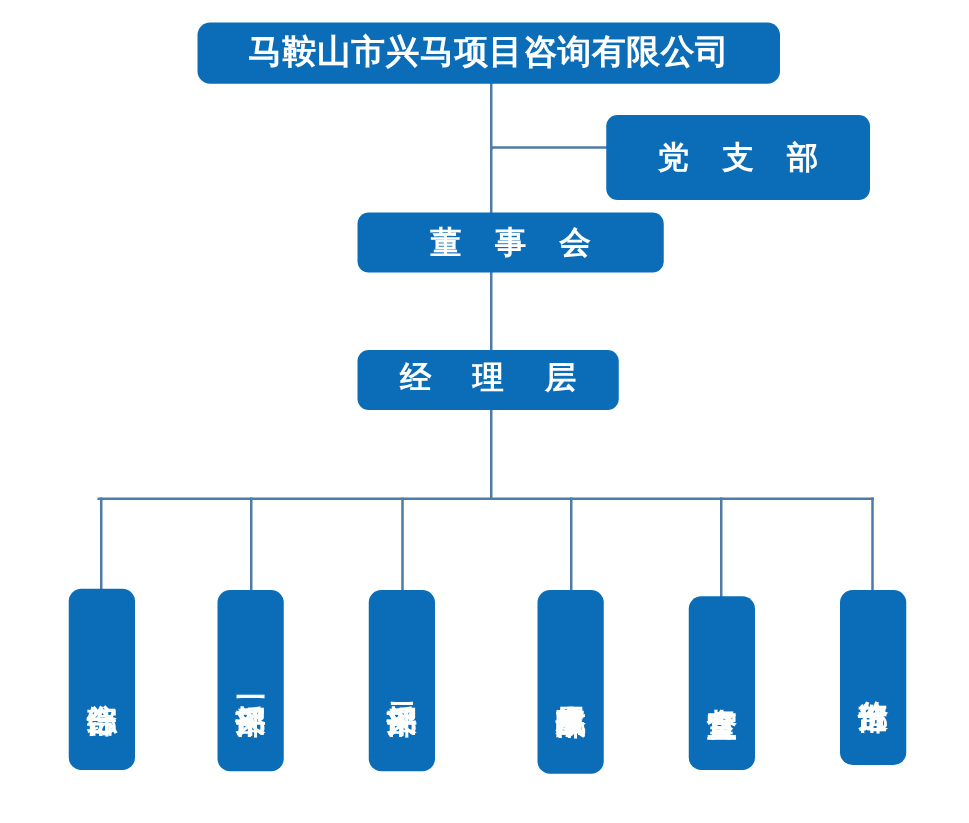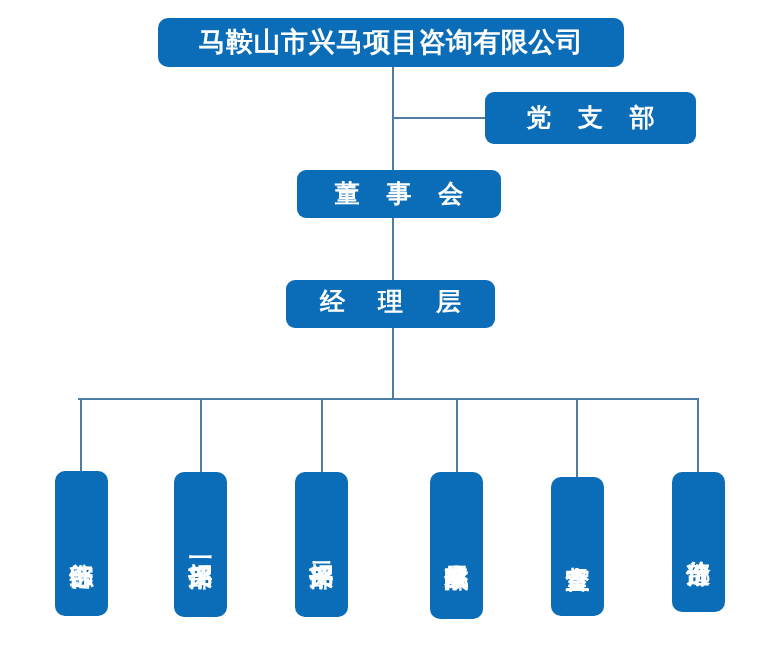--- a/index.html
+++ b/index.html
@@ -60,33 +60,33 @@
   .node-root .node-label {
     font-size: 27px;
     letter-spacing: 0.5px;
   }
 
   
   .node-party {
     left: 485px;
     top: 92px;
     width: 211px;
-    height: 52px;
+    height: 68px;
   }
   .node-party .node-label {
     font-size: 25px;
     letter-spacing: 9px;
     text-indent: 9px;
   }
 
   
   .node-board {
-    left: 297px;
+    left: 286px;
     top: 170px;
-    width: 204px;
+    width: 245px;
     height: 48px;
   }
   .node-board .node-label {
     font-size: 25px;
     letter-spacing: 9px;
     text-indent: 9px;
   }
 
   
   .node-mgmt {

